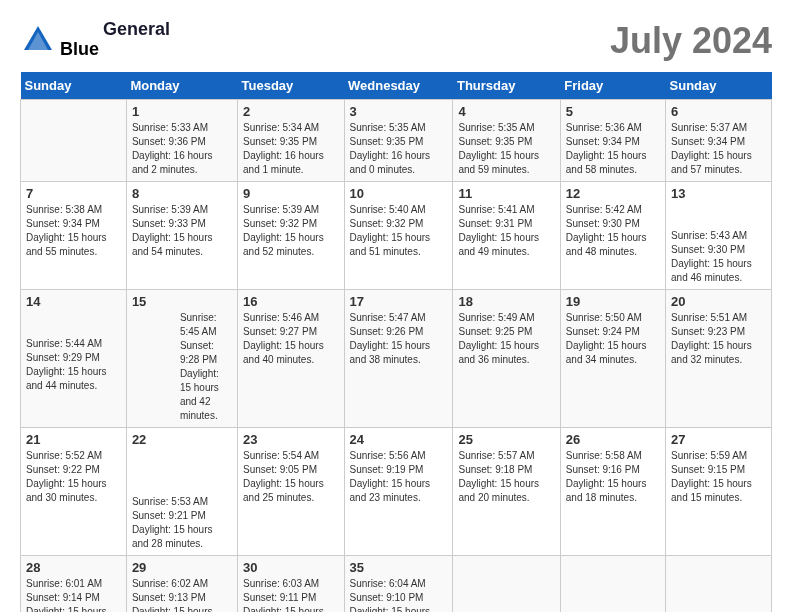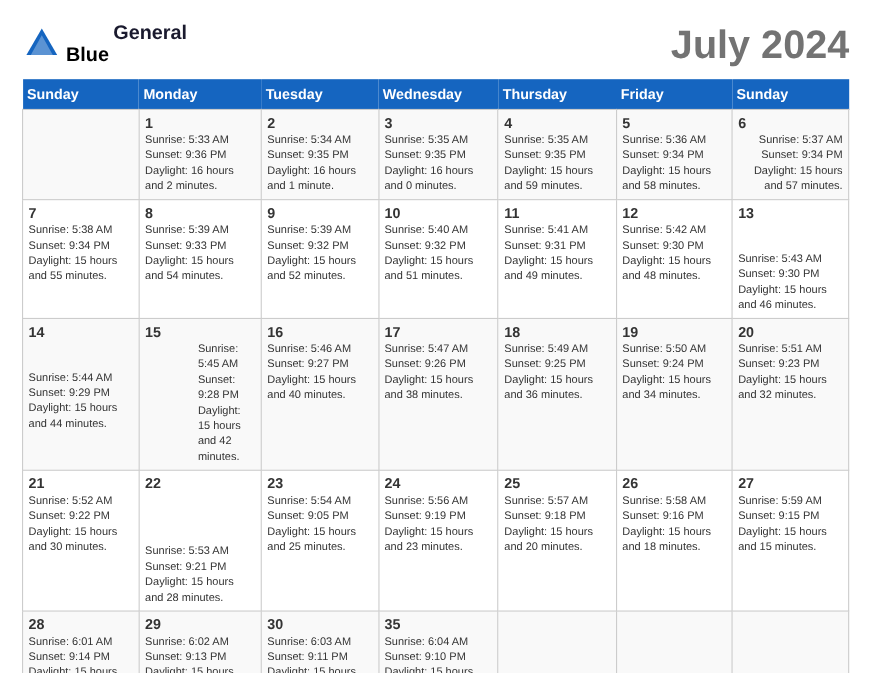--- a/index.html
+++ b/index.html
@@ -156,21 +156,21 @@
         </td>
         <td>
           <span class="day-num">5</span>
           <div class="cell-content" style="white-space: pre-line;">Sunrise: 5:36 AM
 Sunset: 9:34 PM
 Daylight: 15 hours
 and 58 minutes.</div>
         </td>
         <td>
           <span class="day-num">6</span>
-          <div class="cell-content" style="white-space: pre-line; text-align: right;">Sunrise: 5:37 AM
+          <div class="cell-content" style="white-space: pre-line;">Sunrise: 5:37 AM
 Sunset: 9:34 PM
 Daylight: 15 hours
 and 57 minutes.</div>
         </td>
       </tr>
       <tr>
         <td>
           <span class="day-num">7</span>
           <div class="cell-content" style="white-space: pre-line;">Sunrise: 5:38 AM
 Sunset: 9:34 PM

